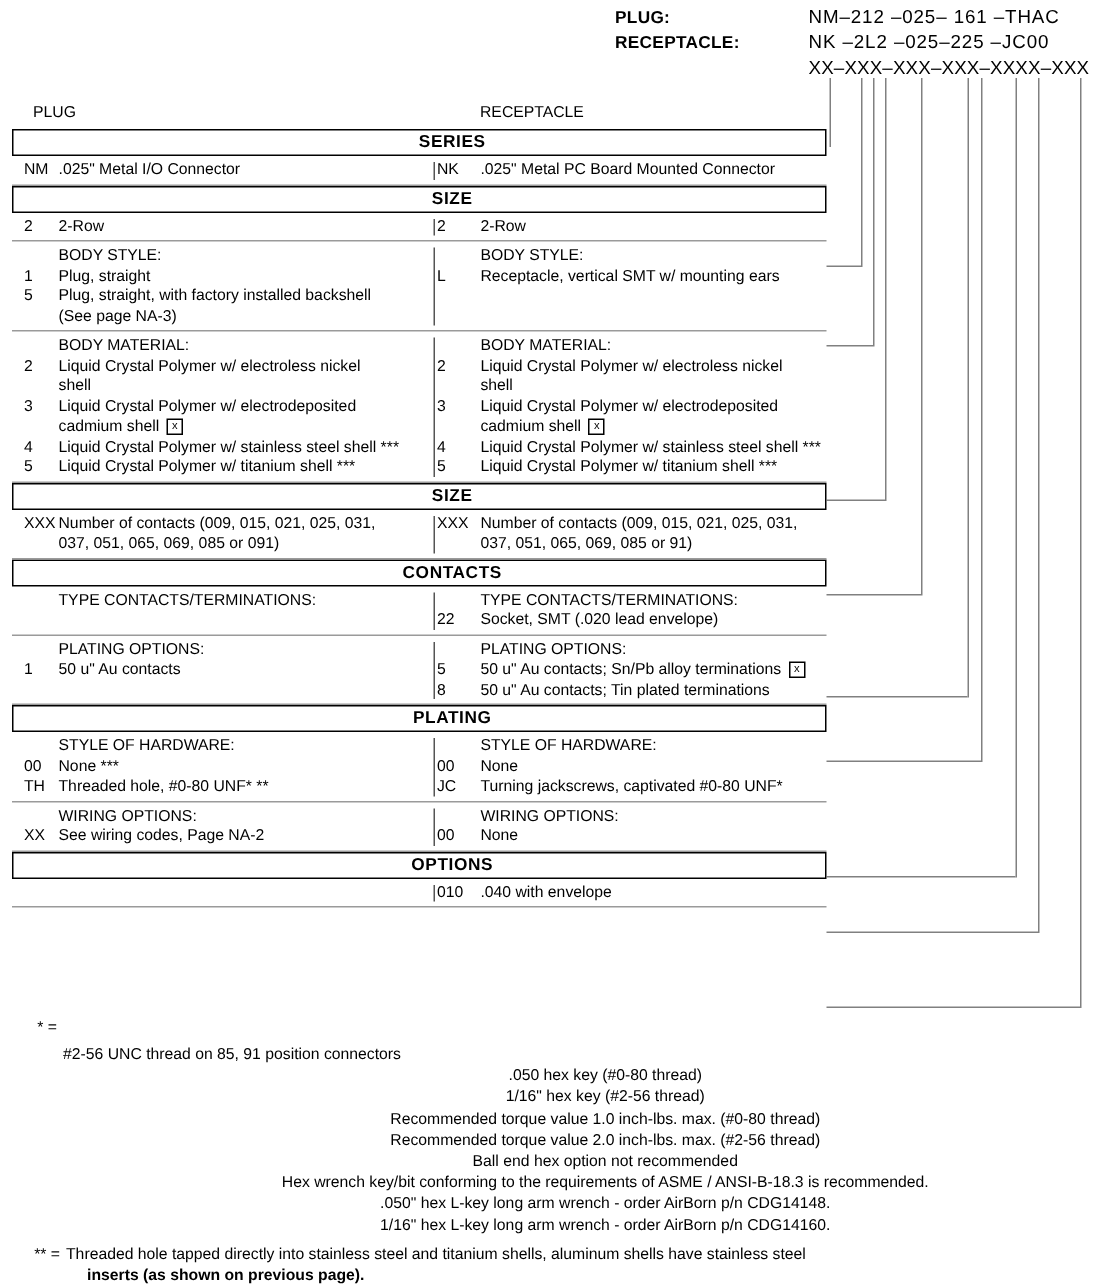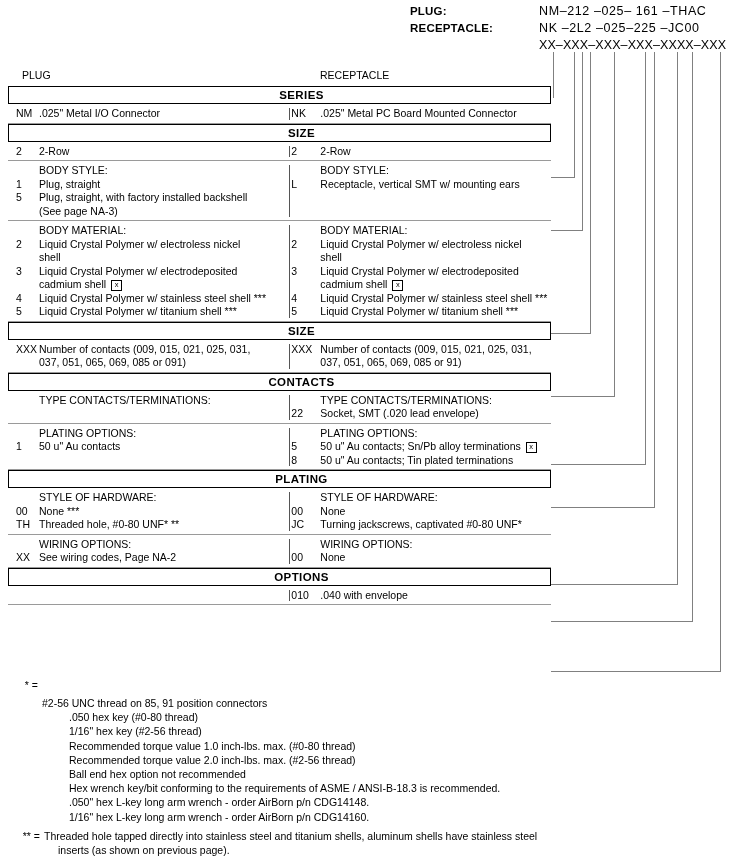--- a/index.html
+++ b/index.html
@@ -64,24 +64,24 @@
     font-size:7.5px;line-height:8px;width:9px;height:9px;
     text-align:center;vertical-align:1px;font-family:"Liberation Sans",sans-serif;
     margin-left:2px;
   }
 
   
   .notes{position:absolute;left:0;top:678px;width:738px;font-size:10.5px;line-height:14.2px;}
   .note{display:flex;margin-bottom:0;}
   .note .mark{flex:0 0 auto;text-align:right;white-space:pre;}
   .note .body{flex:1;}
-  .note .body .cont{display:block;padding-left:14px;}
+  .note .body .cont{display:block;padding-left:14px;font-weight:bold;}
   .n1 .mark{width:38px;}
   .n1 .body{padding-left:4px;margin-top:18px;}
-  .n1 .sub{display:block;padding-left:27px;}
+  .n1 .sub{display:block;padding-left:27px;text-align:center;}
   .n2 .mark{width:40px;}
   .n2 .body{padding-left:4px;}
   .n3 .mark{width:40px;}
   .n3 .body{padding-left:4px;}
 </style>
 </head>
 <body>
 
 <div class="page">
 

